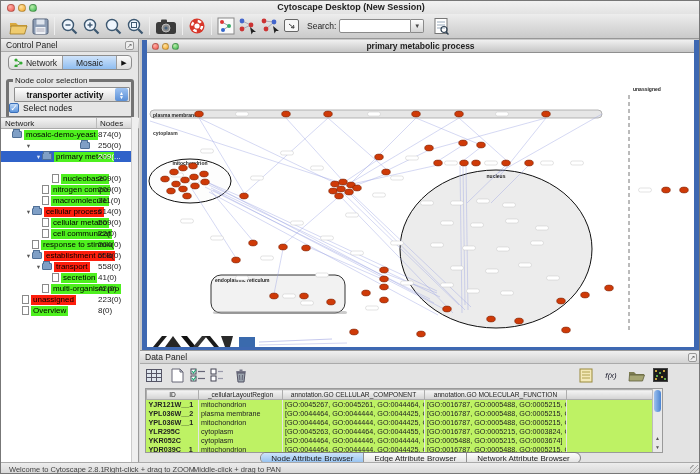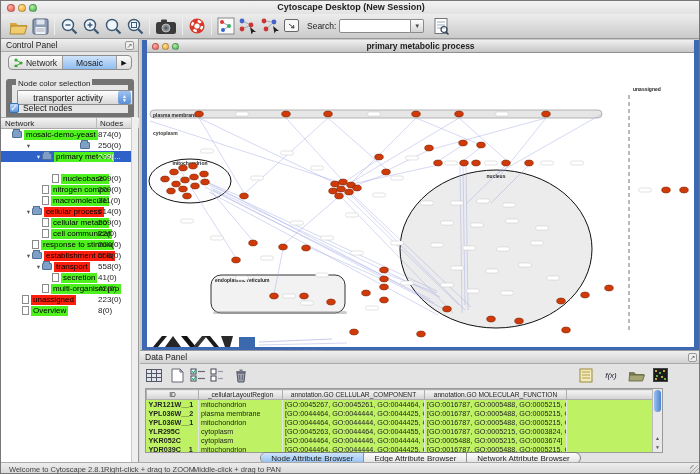--- a/index.html
+++ b/index.html
@@ -38,25 +38,25 @@
     border-bottom:1px solid #aaa;font-size:8.5px;color:#222;padding:1px 0 0 5px;}
   .detach{position:absolute;right:4px;top:2px;width:9px;height:9px;border:1px solid #999;
     border-radius:2px;background:#eee;font-size:7px;line-height:7px;text-align:center;color:#666;}
   .cp-tabs{position:absolute;left:7px;top:16px;width:124px;height:15px;display:flex;
     border:1px solid #8d8d8d;border-radius:4px;background:linear-gradient(#fbfbfb,#dcdcdc);overflow:hidden;}
   .cp-tab{flex:1;display:flex;align-items:center;justify-content:center;font-size:8.5px;color:#222;
     border-right:1px solid #9b9b9b;}
   .cp-tab.sel{background:linear-gradient(#cfe3fa,#8fbdf0);}
   .cp-tab-arrow{width:14px;display:flex;align-items:center;justify-content:center;font-size:7px;color:#111;}
   .cp-group{position:absolute;left:5px;top:40px;width:128px;height:40px;
-    border:6px solid #737373;border-radius:3px;padding-left:44px;}
+    border:3px solid #737373;border-radius:3px;padding-left:44px;}
   .cp-group-title{position:absolute;left:4px;top:-6px;background:#e6e6e6;padding:0 2px;
     font-size:8px;color:#222;}
   .combo{position:absolute;left:5px;top:5px;width:116px;height:15px;border:1px solid #8d8d8d;
-    border-radius:1px;background:linear-gradient(#ffffff,#d8d8d8);display:flex;align-items:center;}
+    border-radius:1px;background:linear-gradient(#ffffff,#d8d8d8);display:flex;align-items:center;font-weight:bold;}
   .combo .val{flex:1;font-size:8.5px;color:#111;text-align:center;}
   .combo .steppers{width:13px;height:13px;margin-right:1px;border-radius:2px;
     background:linear-gradient(#9ec3f2,#5a8fd6);display:flex;flex-direction:column;
     align-items:center;justify-content:center;color:#fff;font-size:5px;line-height:4px;}
   .checkrow{position:absolute;left:8px;top:64px;display:flex;align-items:center;}
   .checkbox{width:10px;height:10px;border-radius:2px;border:1px solid #3a6fb8;
     background:linear-gradient(#bcd7f7,#5e96dd);color:#fff;font-size:9px;line-height:9px;
     text-align:center;margin-right:4px;}
   .checklabel{font-size:8.5px;color:#111;}
 

